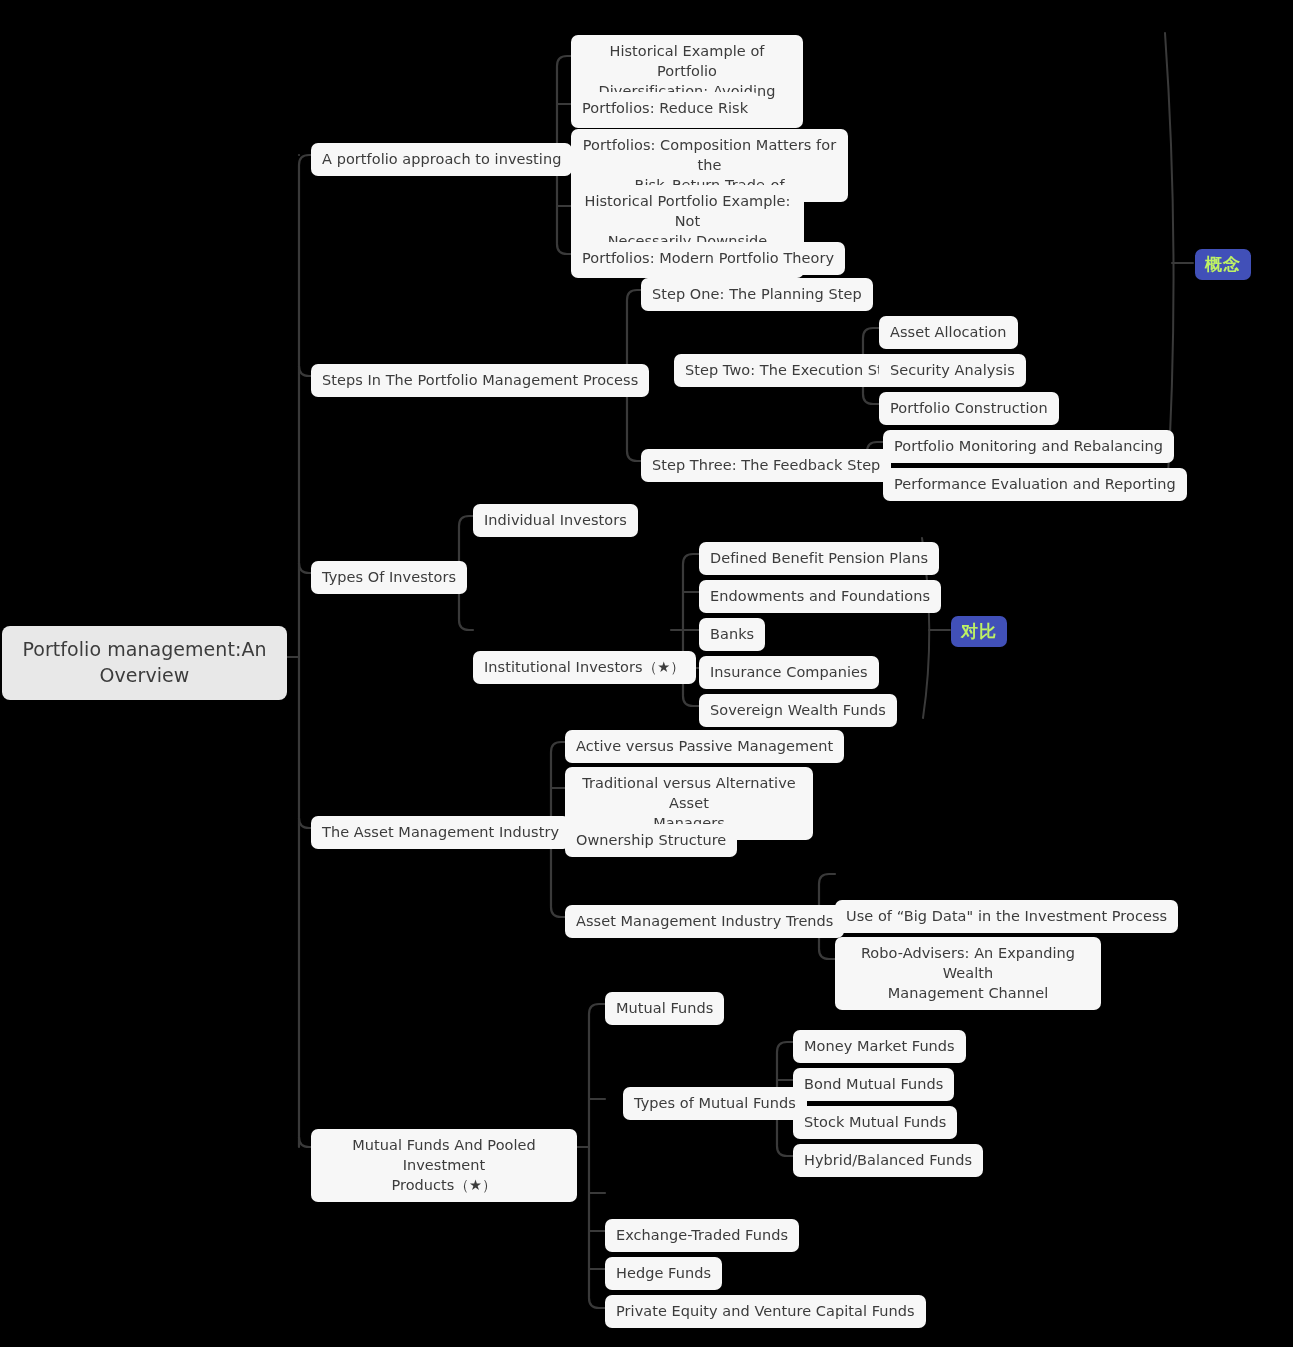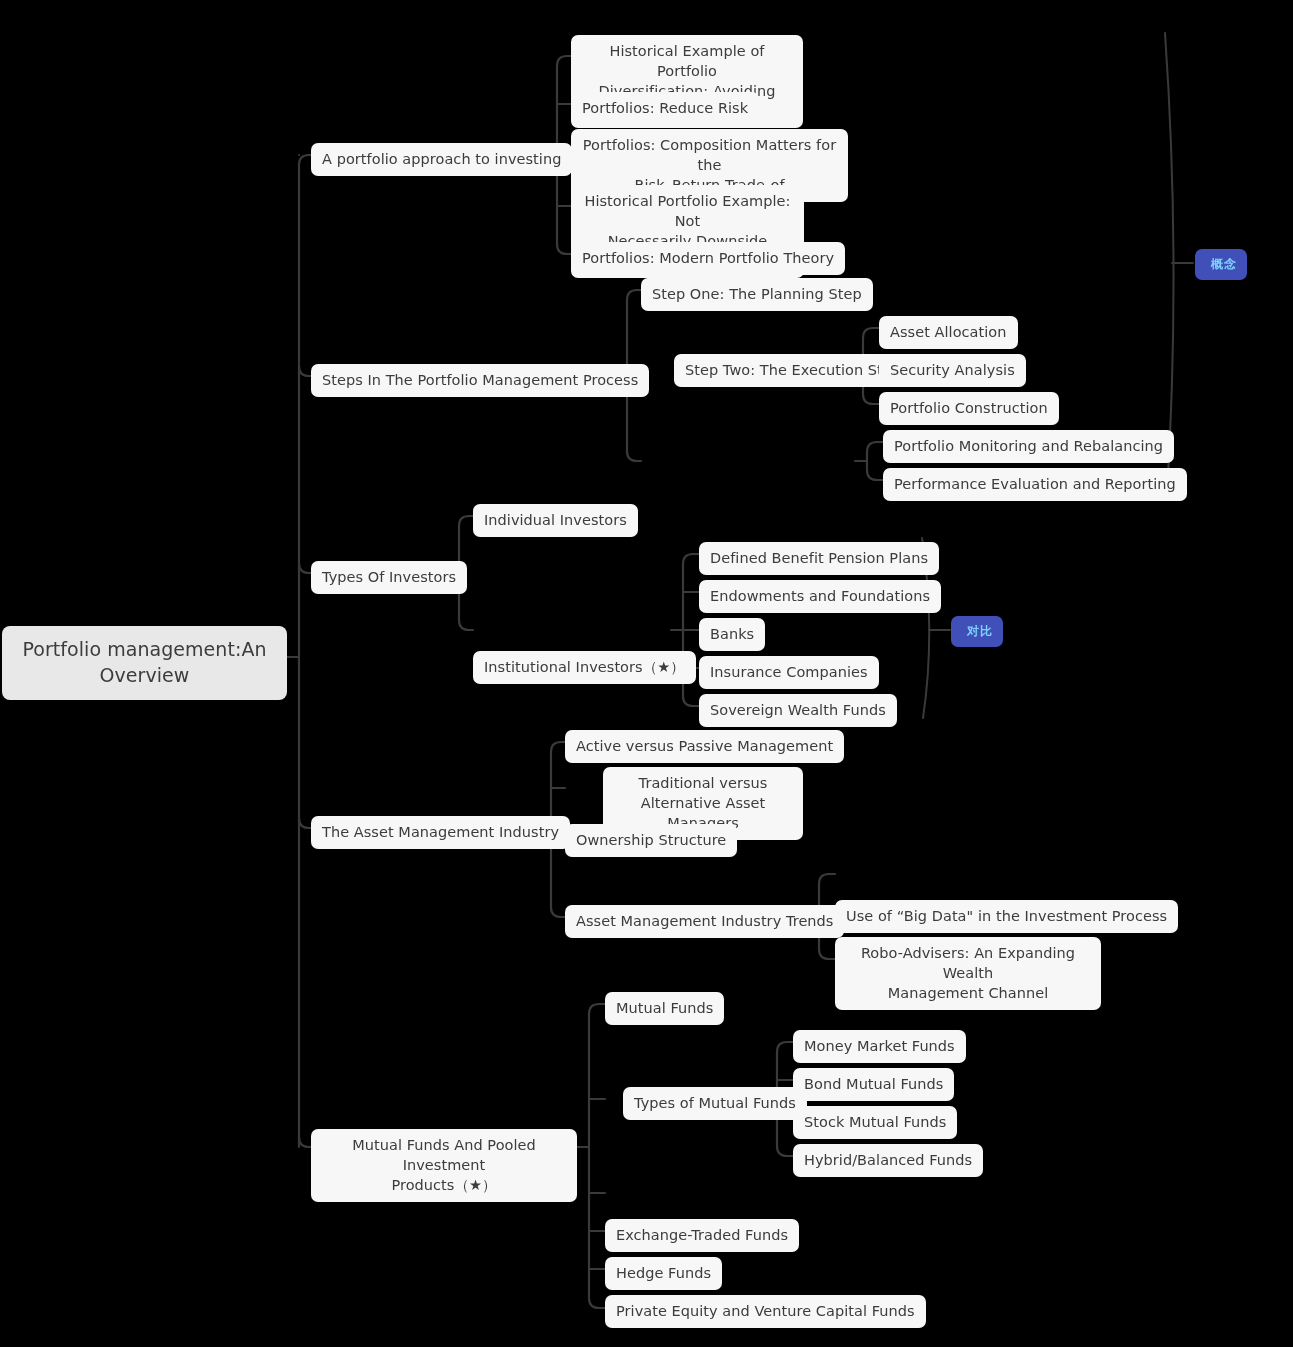--- a/index.html
+++ b/index.html
@@ -41,26 +41,26 @@
     color: #3c3c3c;
     font-size: 19px;
     line-height: 26px;
     padding: 10px 14px 12px 14px;
     border-radius: 8px;
   }
   .badge {
     position: absolute;
     box-sizing: border-box;
     background: #4150b8;
-    color: #7dd3fc;
+    color: #bef264;
     border-radius: 7px;
-    font-size: 12px;
+    font-size: 17px;
     line-height: 20px;
     font-weight: bold;
-    padding: 5px 10px 6px 16px;
+    padding: 5px 10px 6px 10px;
     letter-spacing: 1px;
     text-align: center;
   }
 </style>
 </head>
 <body>
 
 <div id="canvas">
 
   <svg id="links" viewBox="0 0 1293 1347">
@@ -171,39 +171,40 @@
 Diversification: Avoiding Disaster</div>
   <div class="node" style="left:571px; top:92px;">Portfolios: Reduce Risk</div>
   <div class="node" style="left:571px; top:129px; width:277px;">Portfolios: Composition Matters for the
 Risk–Return Trade-of</div>
   <div class="node" style="left:571px; top:185px; width:233px;">Historical Portfolio Example: Not
 Necessarily Downside Protection</div>
   <div class="node" style="left:571px; top:242px;">Portfolios: Modern Portfolio Theory</div>
 
   <div class="node" style="left:641px; top:278px;">Step One: The Planning Step</div>
   <div class="node" style="left:674px; top:354px;">Step Two: The Execution Step</div>
+  <div class="node" style="left:641px; top:449px;">Step Three: The Feedback Step</div>
 
   <div class="node" style="left:879px; top:316px;">Asset Allocation</div>
   <div class="node" style="left:879px; top:354px;">Security Analysis</div>
   <div class="node" style="left:879px; top:392px;">Portfolio Construction</div>
 
   <div class="node" style="left:883px; top:430px;">Portfolio Monitoring and Rebalancing</div>
   <div class="node" style="left:883px; top:468px;">Performance Evaluation and Reporting</div>
 
   <div class="node" style="left:473px; top:504px;">Individual Investors</div>
   <div class="node" style="left:473px; top:651px;">Institutional Investors（★）</div>
 
   <div class="node" style="left:699px; top:542px;">Defined Benefit Pension Plans</div>
   <div class="node" style="left:699px; top:580px;">Endowments and Foundations</div>
   <div class="node" style="left:699px; top:618px;">Banks</div>
   <div class="node" style="left:699px; top:656px;">Insurance Companies</div>
   <div class="node" style="left:699px; top:694px;">Sovereign Wealth Funds</div>
 
   <div class="node" style="left:565px; top:730px;">Active versus Passive Management</div>
-  <div class="node" style="left:565px; top:767px; width:200px;margin-left:38px;">Traditional versus Alternative Asset
+  <div class="node" style="left:565px; top:767px; width:248px;">Traditional versus Alternative Asset
 Managers</div>
   <div class="node" style="left:565px; top:824px;">Ownership Structure</div>
   <div class="node" style="left:565px; top:905px;">Asset Management Industry Trends</div>
 
   <div class="node" style="left:835px; top:900px;">Use of “Big Data" in the Investment Process</div>
   <div class="node" style="left:835px; top:937px; width:266px;">Robo-Advisers: An Expanding Wealth
 Management Channel</div>
 
   <div class="node" style="left:605px; top:992px;">Mutual Funds</div>
   <div class="node" style="left:605px; top:1087px;margin-left:18px;">Types of Mutual Funds</div>

